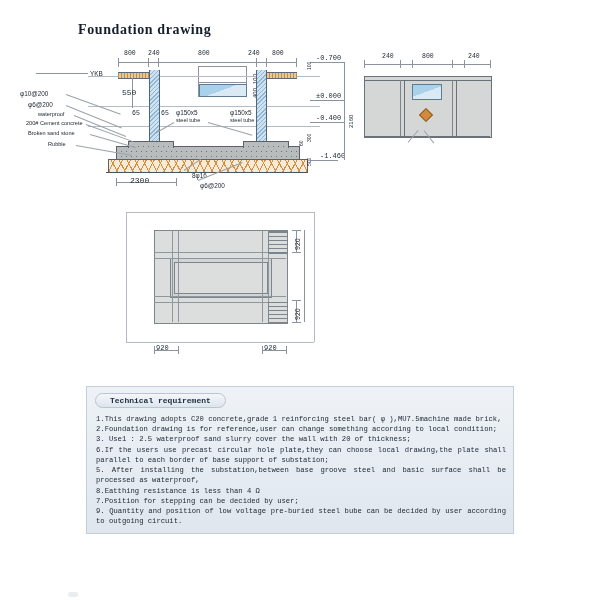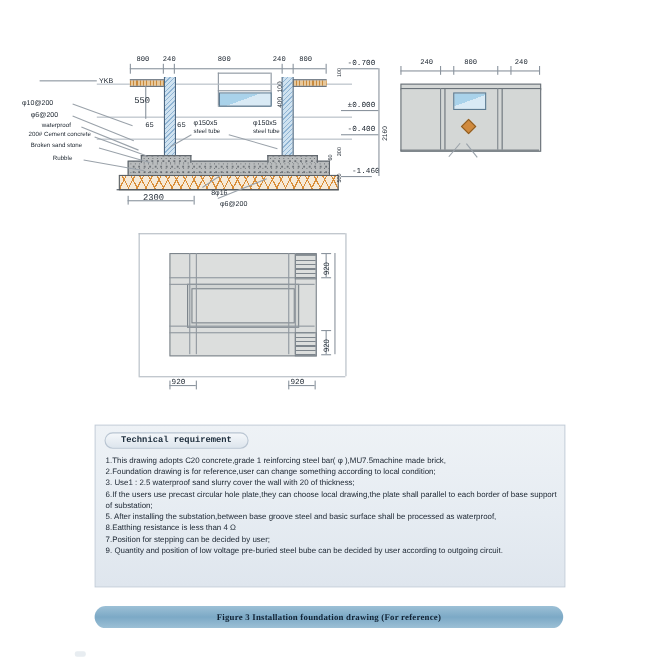--- a/index.html
+++ b/index.html
@@ -77,21 +77,21 @@
     border:1px solid #c3ced9;
   }
   .tech-badge{
     position:absolute;left:8px;top:6px;padding:2px 14px;
     background:linear-gradient(180deg,#f4f7fa,#dde5ed);
     border:1px solid #b9c5d2;border-radius:9px;
     font-family:Liberation Mono, monospace;font-weight:bold;font-size:8px;color:#20303f;
   }
   .tech-list{
     position:absolute;left:9px;top:27px;width:410px;
-    font-family:Liberation Sans, sans-serif;font-size:7.2px;line-height:1.42;color:#1a2430;
+    font-family:Liberation Mono, monospace;font-size:7.2px;line-height:1.42;color:#1a2430;
   }
   .tech-list div{margin:0;text-align:justify;}
 
   
   .caption-bar{
     position:absolute;left:86px;top:551px;width:426px;height:20px;
     background:linear-gradient(180deg,#9cc0d6 0%,#7ca9c6 50%,#9cc0d6 100%);
     border-radius:10px;
     display:flex;align-items:center;justify-content:center;
     font-family:"Liberation Serif",serif;font-weight:bold;font-size:8px;color:#102234;
@@ -100,20 +100,21 @@
   .corner-mark{
     position:absolute;left:68px;top:592px;width:10px;height:5px;
     background:#e8edf1;border-radius:2px;
   }
 </style>
 </head>
 <body>
 
 <div class="page">
 
+  <div class="doc-title">Foundation drawing</div>
 
   <div class="dwg" style="left:88px;top:48px;width:250px;height:142px;">
 
     <div class="ln lnh thin" style="left:30px;top:14px;width:178px;"></div>
     <div class="ln lnv thin" style="left:30px;top:10px;height:9px;"></div>
     <div class="ln lnv thin" style="left:60px;top:10px;height:9px;"></div>
     <div class="ln lnv thin" style="left:70px;top:10px;height:9px;"></div>
     <div class="ln lnv thin" style="left:168px;top:10px;height:9px;"></div>
     <div class="ln lnv thin" style="left:178px;top:10px;height:9px;"></div>
     <div class="ln lnv thin" style="left:208px;top:10px;height:9px;"></div>
@@ -299,16 +300,15 @@
       <div>2.Foundation drawing is for reference,user can change something according to local condition;</div>
       <div>3. Use1 : 2.5 waterproof sand slurry cover the wall with 20 of thickness;</div>
       <div>6.If the users use precast circular hole plate,they can choose local drawing,the plate shall parallel to each border of base support of substation;</div>
       <div>5. After installing the substation,between base groove steel and basic surface shall be processed as waterproof,</div>
       <div>8.Eatthing resistance is less than 4 Ω</div>
       <div>7.Position for stepping can be decided by user;</div>
       <div>9. Quantity and position of low voltage pre-buried steel bube can be decided by user according to outgoing circuit.</div>
     </div>
   </div>
 
-  <div class="caption-bar">Figure 3 Installation foundation drawing (For reference)</div>
 
   <div class="corner-mark"></div>
 </div>
 
 </body></html>

